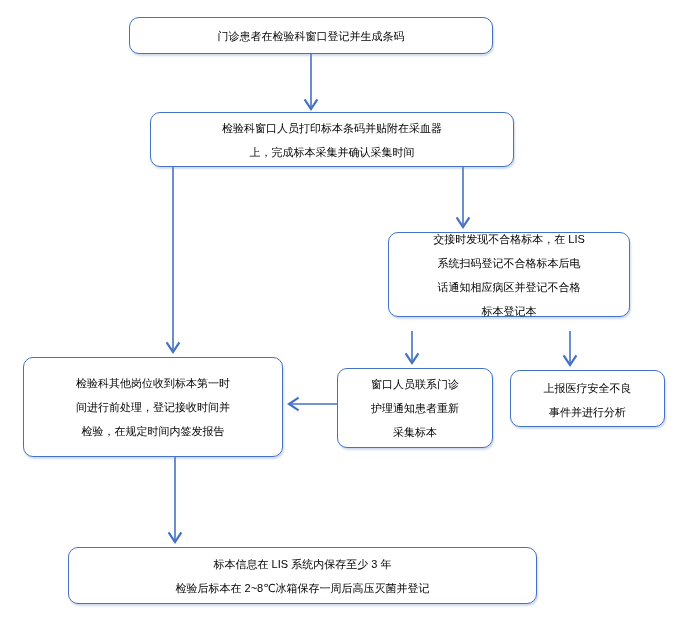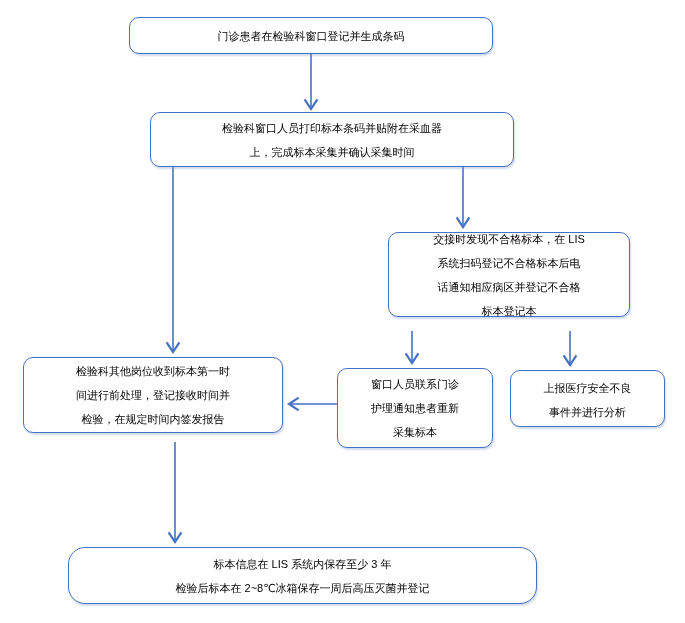--- a/index.html
+++ b/index.html
@@ -39,24 +39,24 @@
     line-height: 24px;
     padding: 2px 6px;
   }
   .node .node-text {
     white-space: pre-line;
   }
   
   #node-registration { left: 129px; top: 17px;  width: 364px; height: 37px; }
   #node-collect      { left: 150px; top: 112px; width: 364px; height: 55px; }
   #node-reject       { left: 351px; top: 232px; width: 242px; height: 85px; margin-left: 37px; }
-  #node-process      { left: 23px;  top: 357px; width: 260px; height: 76px; }
+  #node-process      { left: 23px;  top: 357px; width: 260px; height: 100px; }
   #node-recollect    { left: 337px; top: 368px; width: 156px; height: 80px; }
   #node-report       { left: 510px; top: 370px; width: 155px; height: 57px; align-items: flex-end; }
-  #node-storage      { left: 68px;  top: 547px; width: 469px; height: 57px; border-radius: 17px; }
+  #node-storage      { left: 68px;  top: 547px; width: 469px; height: 57px; }
 </style>
 </head>
 <body>
 
 <div class="canvas">
 
   <svg class="connectors" width="685" height="623" viewBox="0 0 685 623">
     <defs>
       <marker id="arrowDown" markerWidth="12" markerHeight="12" refX="5" refY="9" orient="0">
         <path d="M1,3 L5,9 L9,3" fill="none" stroke="#4472C4" stroke-width="1.4"></path>

